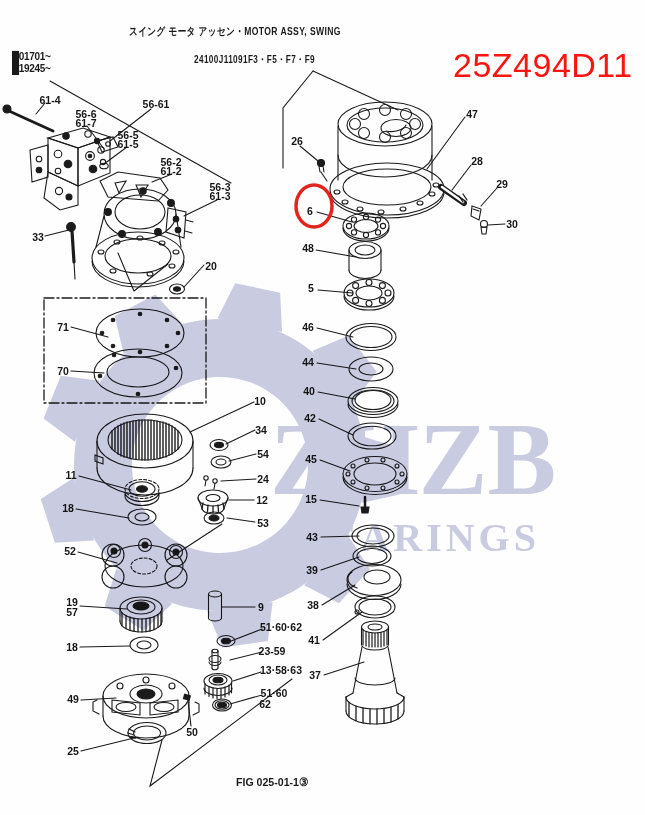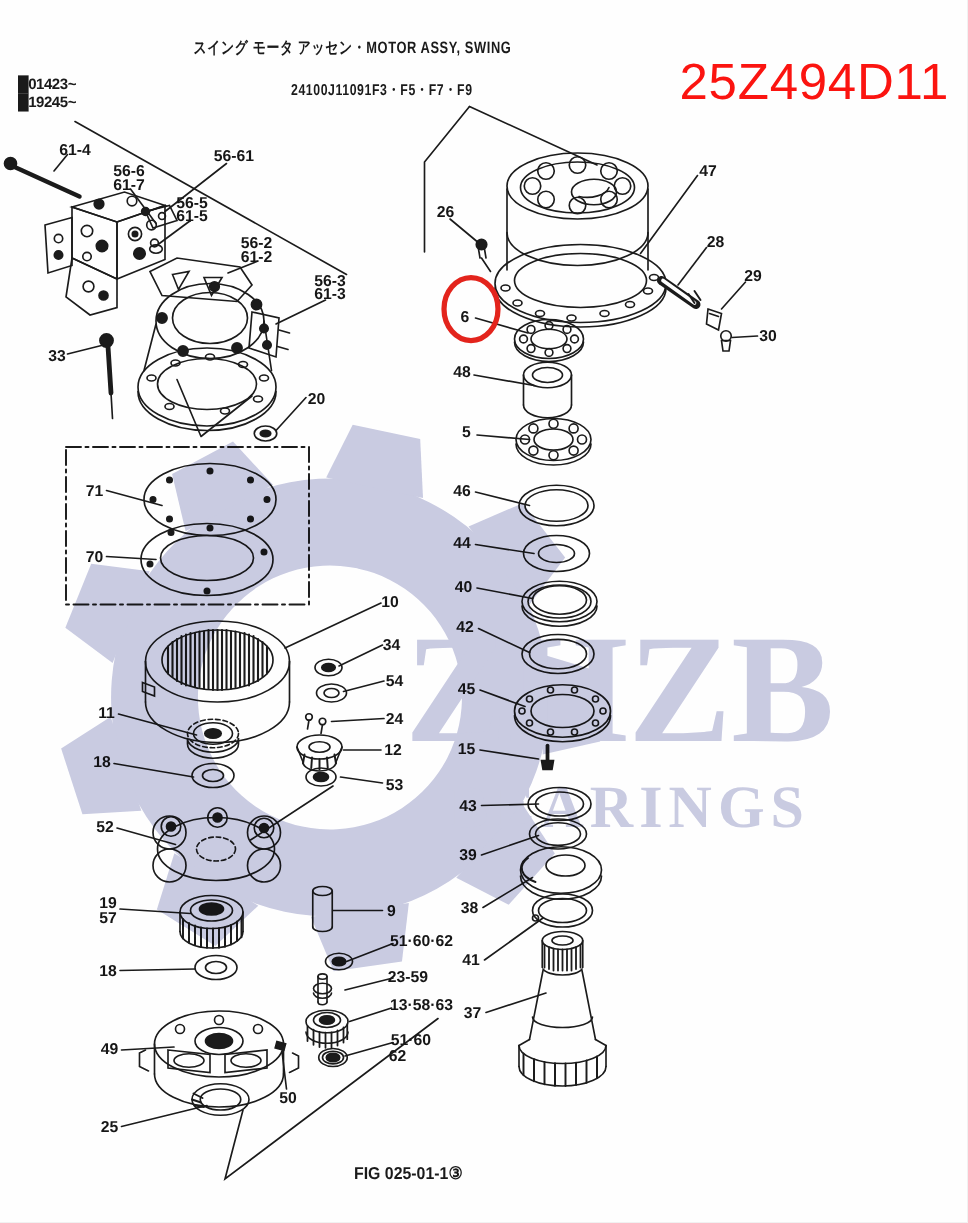--- a/index.html
+++ b/index.html
@@ -1,21 +1,21 @@
 <!DOCTYPE html>
 <html><head>
 <meta charset="utf-8">
 <style>
   html,body{margin:0;padding:0;background:#e8e8e8;}
   .page{position:relative;width:645px;height:815px;background:#fefefe;overflow:hidden;
         font-family:"Liberation Sans",sans-serif;color:#1a1a1a;}
   .abs{position:absolute;white-space:nowrap;}
   .title{top:24px;left:129px;font-size:11px;font-weight:bold;transform:scaleX(.78);transform-origin:left top;letter-spacing:.5px;}
   .partnum{top:53px;left:194px;font-size:10.5px;font-weight:bold;transform:scaleX(.78);transform-origin:left top;letter-spacing:.5px;}
-  .redcode{top:36px;left:453px;font-size:34px;letter-spacing:.5px;}
+  .redcode{top:46px;left:453px;font-size:34px;letter-spacing:.5px;}
   .serials{top:51px;left:12px;font-size:10px;font-weight:bold;line-height:11.5px;letter-spacing:-.3px;}
   .fig{top:775px;left:236px;font-size:11.5px;font-weight:bold;transform:scaleX(.92);transform-origin:left top;}
   svg.art{position:absolute;top:0;left:0;}
   svg.watermark{position:absolute;top:0;left:0;mix-blend-mode:multiply;opacity:.95;pointer-events:none;}
   .lbl{font:bold 10.5px "Liberation Sans",sans-serif;fill:#161616;}
   .wmtxt1{font:bold 103px "Liberation Serif",serif;}
   .wmtxt2{font:bold 40px "Liberation Serif",serif;letter-spacing:4px;}
 </style>
 </head>
 <body>
@@ -484,17 +484,17 @@
       </g>
       <text class="wm wmtxt1" x="270" y="494" style="fill: rgb(199, 201, 225);">ZHZB</text>
       <text class="wm wmtxt2" x="299" y="551" style="fill: rgb(199, 201, 225);">BEARINGS</text>
     </g>
   </svg>
 
   <div class="abs title">スイング モータ アッセン・MOTOR ASSY, SWING</div>
   <div class="abs partnum">24100J11091F3・F5・F7・F9</div>
   <div class="abs redcode" style="color: rgb(251, 20, 16);">25Z494D11</div>
   <div class="abs serials">
-    <div>█01423~</div>
+    <div>█01701~</div>
     <div>█19245~</div>
   </div>
   <div class="abs fig">FIG 025-01-1③</div>
 </div>
 
 </body></html>

